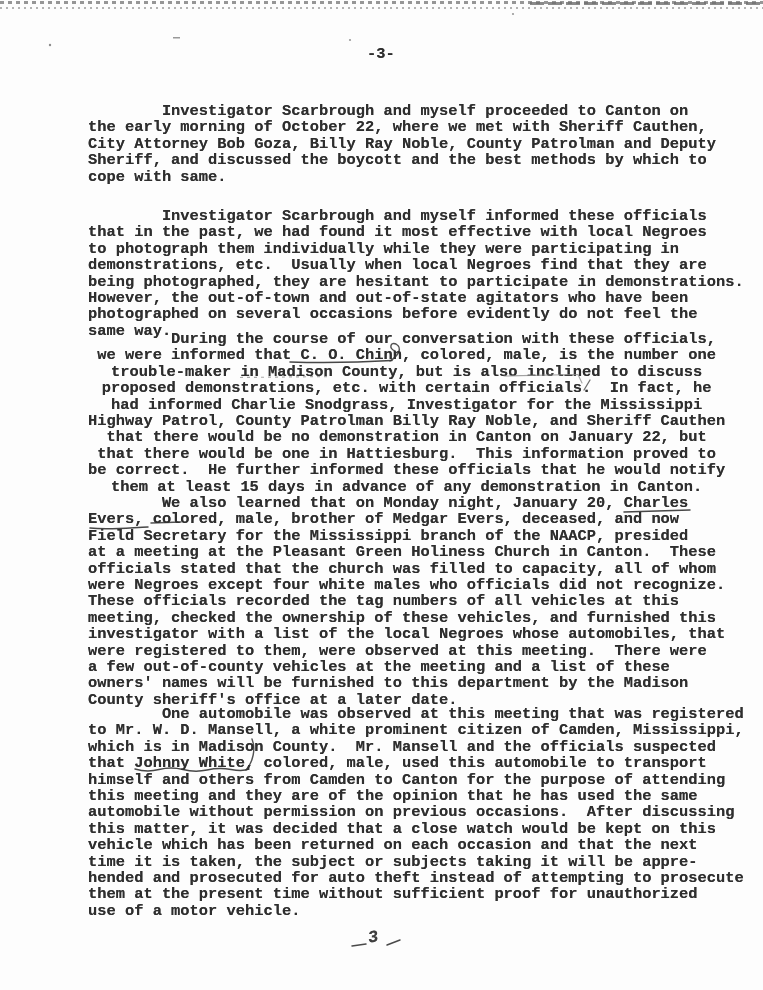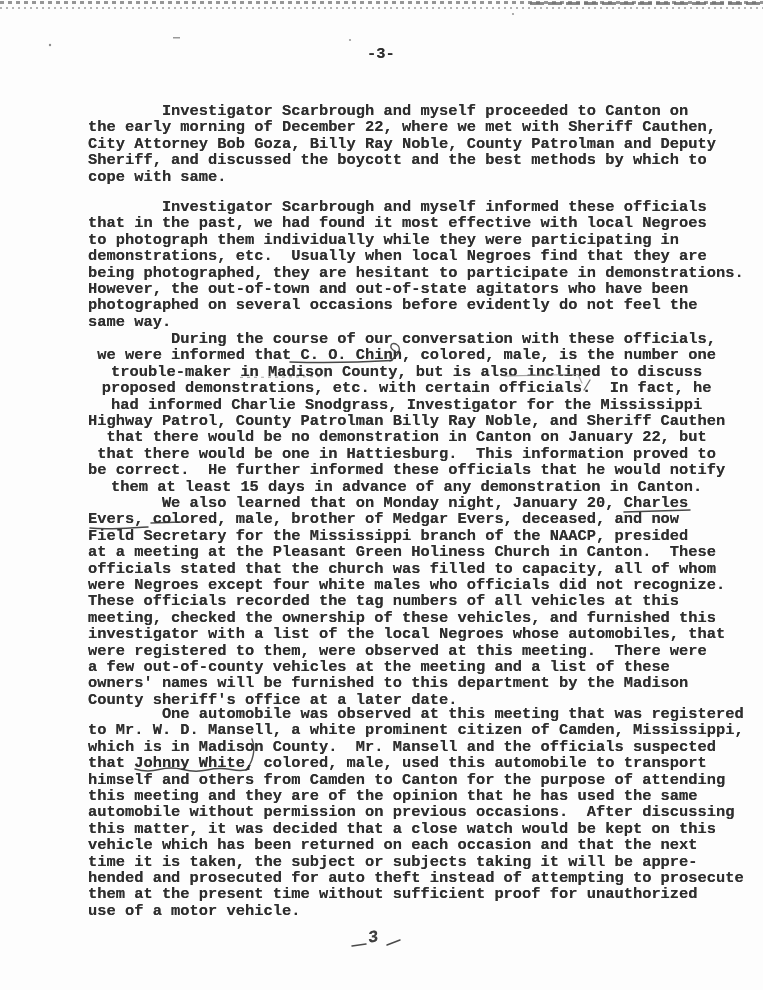--- a/index.html
+++ b/index.html
@@ -17,21 +17,21 @@
   .perf-3 { top:2px; left:530px; width:233px; height:3px;
     background:repeating-linear-gradient(90deg,#6e6e6e 0 14px,transparent 14px 18px); opacity:.8; }
   .typed {
     position:absolute; white-space:pre;
     font-size:15.4px; line-height:16.4px; font-weight:bold;
     text-shadow:0 0 0.5px rgba(46,46,46,0.7);
   }
   .pageno-top { left:367px; top:46px; }
   .para { left:88px; }
   .p1 { top:103px; }
-  .p2 { top:199px; }
+  .p2 { top:208px; }
   .p3 { top:331px;text-align:center; }
   .p4 { top:495px;font-family:Liberation Mono, monospace; }
   .p5 { top:706px; }
   .marks { position:absolute; left:0; top:0; pointer-events:none; }
   .hand3 {
     position:absolute; left:368px; top:929px;
     font-size:17px; line-height:17px; font-weight:bold; color:#3f3f3f;
     transform:rotate(-5deg) skewX(-6deg);
     text-shadow:0 0 0.4px rgba(63,63,63,0.6);
   }
@@ -41,21 +41,21 @@
 
 <div class="page">
 
   <div class="perf-row perf-1"></div>
   <div class="perf-row perf-2"></div>
   <div class="perf-row perf-3"></div>
 
   <div class="typed pageno-top">-3-</div>
 
   <div class="typed para p1">        Investigator Scarbrough and myself proceeded to Canton on
-the early morning of December 22, where we met with Sheriff Cauthen,
+the early morning of October 22, where we met with Sheriff Cauthen,
 City Attorney Bob Goza, Billy Ray Noble, County Patrolman and Deputy
 Sheriff, and discussed the boycott and the best methods by which to
 cope with same.</div>
   <div class="typed para p2">        Investigator Scarbrough and myself informed these officials
 that in the past, we had found it most effective with local Negroes
 to photograph them individually while they were participating in
 demonstrations, etc.  Usually when local Negroes find that they are
 being photographed, they are hesitant to participate in demonstrations.
 However, the out-of-town and out-of-state agitators who have been
 photographed on several occasions before evidently do not feel the

